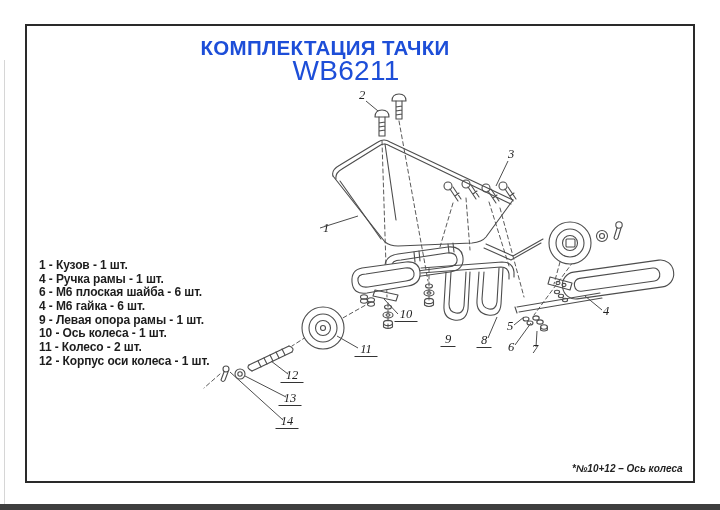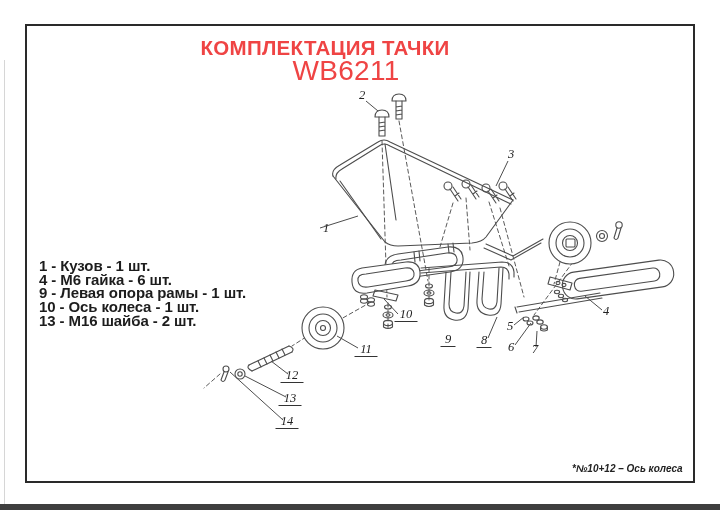--- a/index.html
+++ b/index.html
@@ -8,26 +8,26 @@
     background:#ffffff;
     font-family:"Liberation Sans", sans-serif;
     -webkit-font-smoothing:antialiased;
   }
   .scan-strip-bottom{position:absolute;left:0;top:504px;width:720px;height:6px;background:#3e3e3e;}
   .scan-line-left{position:absolute;left:4px;top:60px;width:1px;height:446px;background:#d6d6d6;}
   .page-border{
     position:absolute;left:25px;top:24px;width:666px;height:455px;
     border:2px solid #2a2a2a;background:transparent;
   }
-  .title-block{position:absolute;left:25px;top:36px;width:600px;text-align:center;color:#ef4444;}
+  .title-block{position:absolute;left:25px;top:36px;width:600px;text-align:center;color:#1d4ed8;}
   .title-line1{font-size:20.5px;font-weight:bold;letter-spacing:.3px;line-height:23px;}
   .title-line2{font-size:28px;font-weight:normal;letter-spacing:.3px;line-height:23px;padding-left:42px;}
   .parts-list{
     position:absolute;left:39px;top:259px;width:260px;
-    font-size:15px;font-weight:bold;color:#1d1d1d;
+    font-size:12px;font-weight:bold;color:#1d1d1d;
     line-height:13.65px;white-space:nowrap;letter-spacing:-0.1px;
   }
   .footnote{
     position:absolute;left:572px;top:463px;width:120px;
     font-size:10px;font-weight:bold;font-style:italic;color:#222;white-space:nowrap;
   }
   svg#diagram{position:absolute;left:0;top:0;width:720px;height:510px;}
   svg#diagram *{vector-effect:non-scaling-stroke;}
   .ln{fill:none;stroke:#4d4d4d;stroke-width:1.1;stroke-linecap:round;stroke-linejoin:round;}
   .lnw{fill:#ffffff;stroke:#4d4d4d;stroke-width:1.1;}
@@ -43,24 +43,27 @@
 <div class="scan-strip-bottom"></div>
 <div class="page-border"></div>
 
 <div class="title-block">
   <div class="title-line1">КОМПЛЕКТАЦИЯ ТАЧКИ</div>
   <div class="title-line2">WB6211</div>
 </div>
 
 <div class="parts-list">
     <div>1 - Кузов - 1 шт.</div>
+    <div>4 - Ручка рамы - 1 шт.</div>
+    <div>6 - М6 плоская шайба - 6 шт.</div>
     <div>4 - М6 гайка - 6 шт.</div>
     <div>9 - Левая опора рамы - 1 шт.</div>
     <div>10 - Ось колеса - 1 шт.</div>
-    <div>13 - М16 шайба - 2 шт.</div>
+    <div>11 - Колесо - 2 шт.</div>
+    <div>12 - Корпус оси колеса - 1 шт.</div>
   </div>
 
 <div class="footnote">*№10+12 – Ось колеса</div>
 
 <svg id="diagram" viewBox="0 0 720 510" xmlns="http://www.w3.org/2000/svg">
 
   <g>
     <path class="dash" d="M382,141 L387,297"></path>
     <path class="dash" d="M399,121 L428,281"></path>
     <path class="dash" d="M453,203 L440,247"></path>

